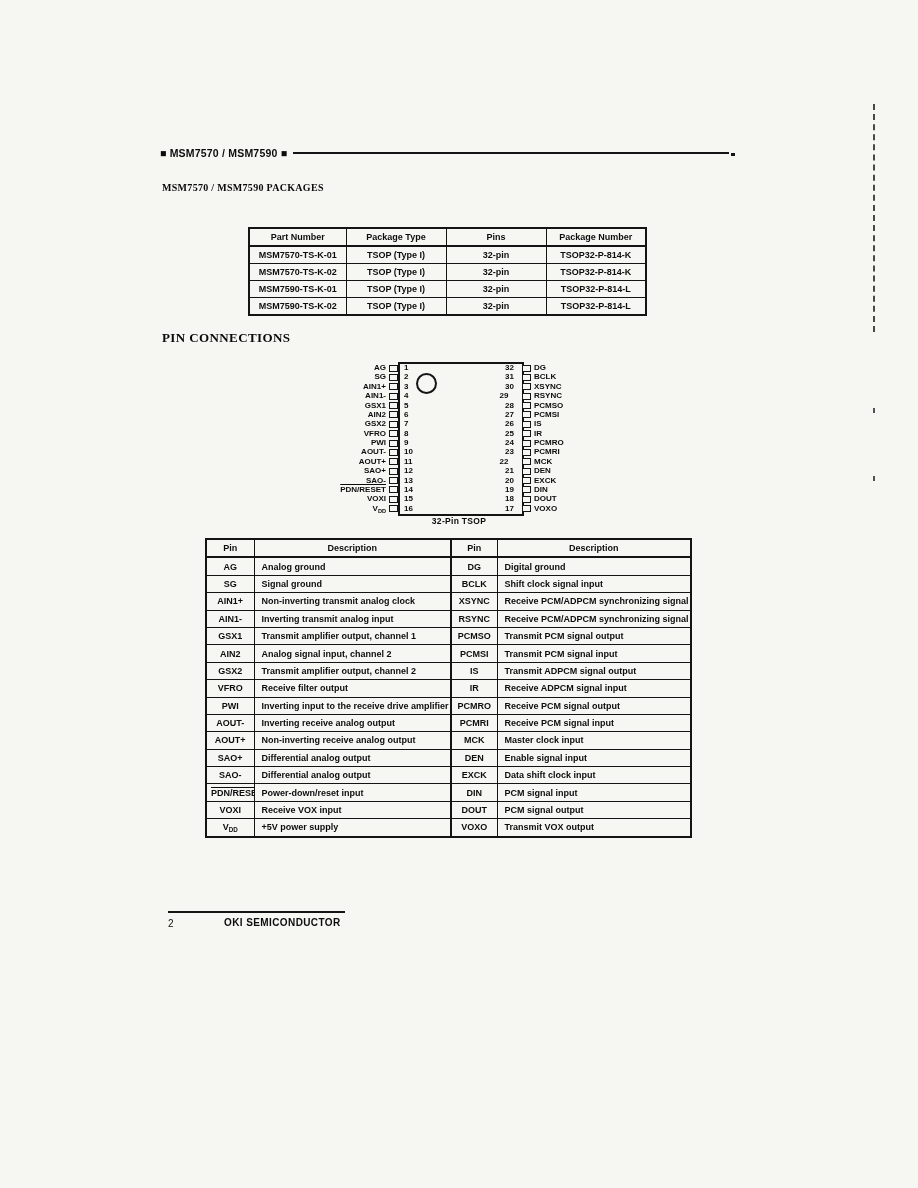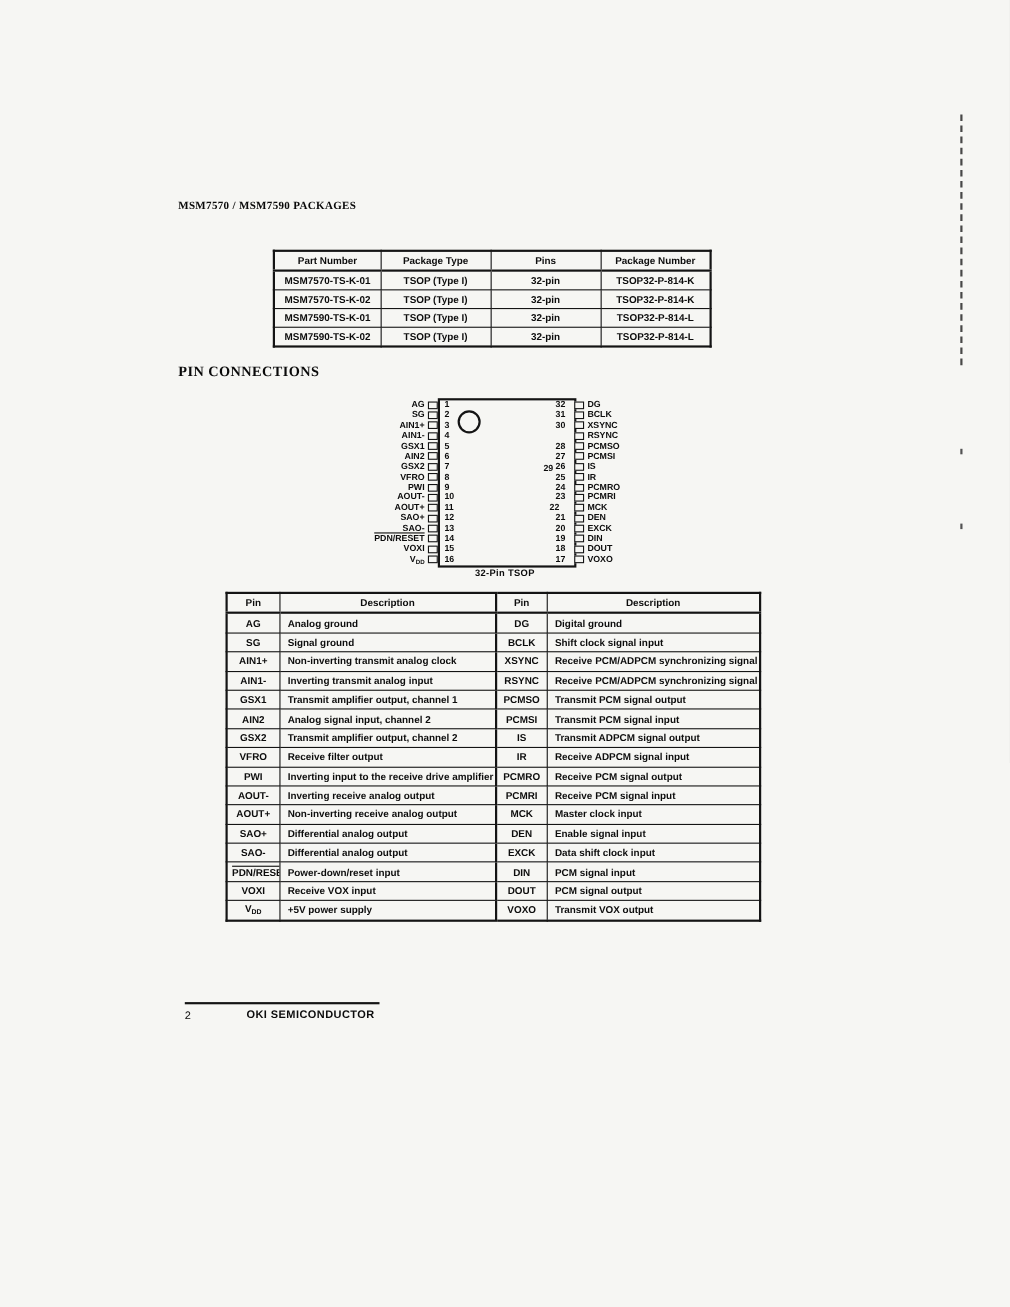--- a/index.html
+++ b/index.html
@@ -59,20 +59,25 @@
 
   
   .scan-dash{left:873px;top:104px;width:0;height:228px;border-left:2px dashed #2a2a2a;opacity:.85;}
   .scan-dot{width:2px;height:5px;background:#2a2a2a;opacity:.8;}
 </style>
 </head>
 <body>
 
 <div class="page">
 
+  <div class="abs hdr-row">
+    <span class="hdr-text">■ MSM7570 / MSM7590 ■</span>
+    <span class="hdr-line"></span>
+    <span class="hdr-tick"></span>
+  </div>
 
   <div class="abs sec-title title-packages">MSM7570 / MSM7590 PACKAGES</div>
   <div class="abs sec-title title-pincon">PIN CONNECTIONS</div>
 
   <table class="abs dtable" id="pkg-table">
     <colgroup>
         <col style="width:97px">
         <col style="width:100px">
         <col style="width:100px">
         <col style="width:100px">
@@ -166,21 +171,21 @@
       <div class="pin-row-el" style="left: 104px; top: 141.625px; width: 20px; text-align: left;">16</div>
       <div class="pin-row-el" style="left: 194px; top: 1px; width: 20px; text-align: right;">32</div>
       <div class="stub" style="left: 222px; top: 2.5px;"></div>
       <div class="pin-row-el" style="left: 234px; top: 1px; width: 86px; text-align: left;">DG</div>
       <div class="pin-row-el" style="left: 194px; top: 10.375px; width: 20px; text-align: right;">31</div>
       <div class="stub" style="left: 222px; top: 11.875px;"></div>
       <div class="pin-row-el" style="left: 234px; top: 10.375px; width: 86px; text-align: left;">BCLK</div>
       <div class="pin-row-el" style="left: 194px; top: 19.75px; width: 20px; text-align: right;">30</div>
       <div class="stub" style="left: 222px; top: 21.25px;"></div>
       <div class="pin-row-el" style="left: 234px; top: 19.75px; width: 86px; text-align: left;">XSYNC</div>
-      <div class="pin-row-el" style="left: 194px; top: 29.125px; width: 20px; text-align: left; margin-top: 30px;">29</div>
+      <div class="pin-row-el" style="left: 194px; top: 29.125px; width: 20px; text-align: center;">29</div>
       <div class="stub" style="left: 222px; top: 30.625px;"></div>
       <div class="pin-row-el" style="left: 234px; top: 29.125px; width: 86px; text-align: left;">RSYNC</div>
       <div class="pin-row-el" style="left: 194px; top: 38.5px; width: 20px; text-align: right;">28</div>
       <div class="stub" style="left: 222px; top: 40px;"></div>
       <div class="pin-row-el" style="left: 234px; top: 38.5px; width: 86px; text-align: left;">PCMSO</div>
       <div class="pin-row-el" style="left: 194px; top: 47.875px; width: 20px; text-align: right;">27</div>
       <div class="stub" style="left: 222px; top: 49.375px;"></div>
       <div class="pin-row-el" style="left: 234px; top: 47.875px; width: 86px; text-align: left;">PCMSI</div>
       <div class="pin-row-el" style="left: 194px; top: 57.25px; width: 20px; text-align: right;">26</div>
       <div class="stub" style="left: 222px; top: 58.75px;"></div>

